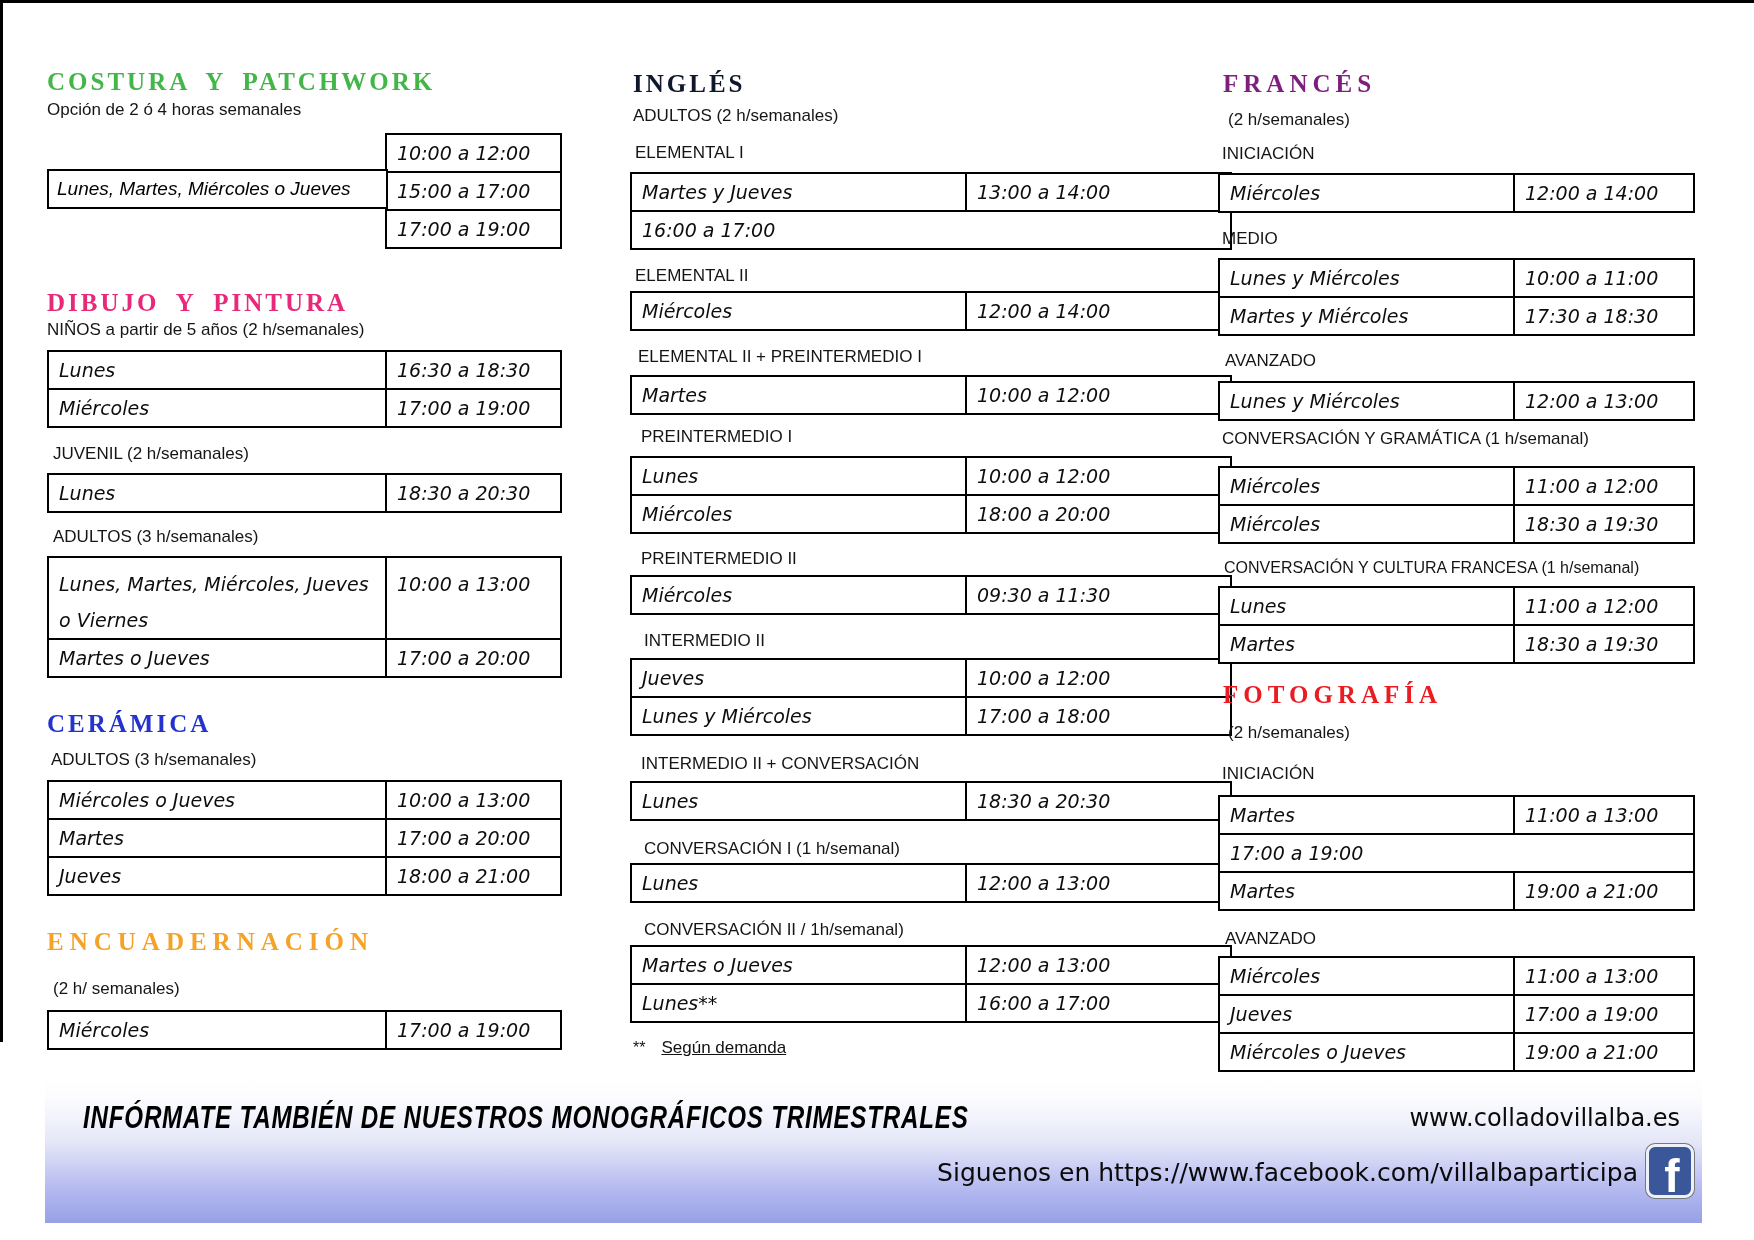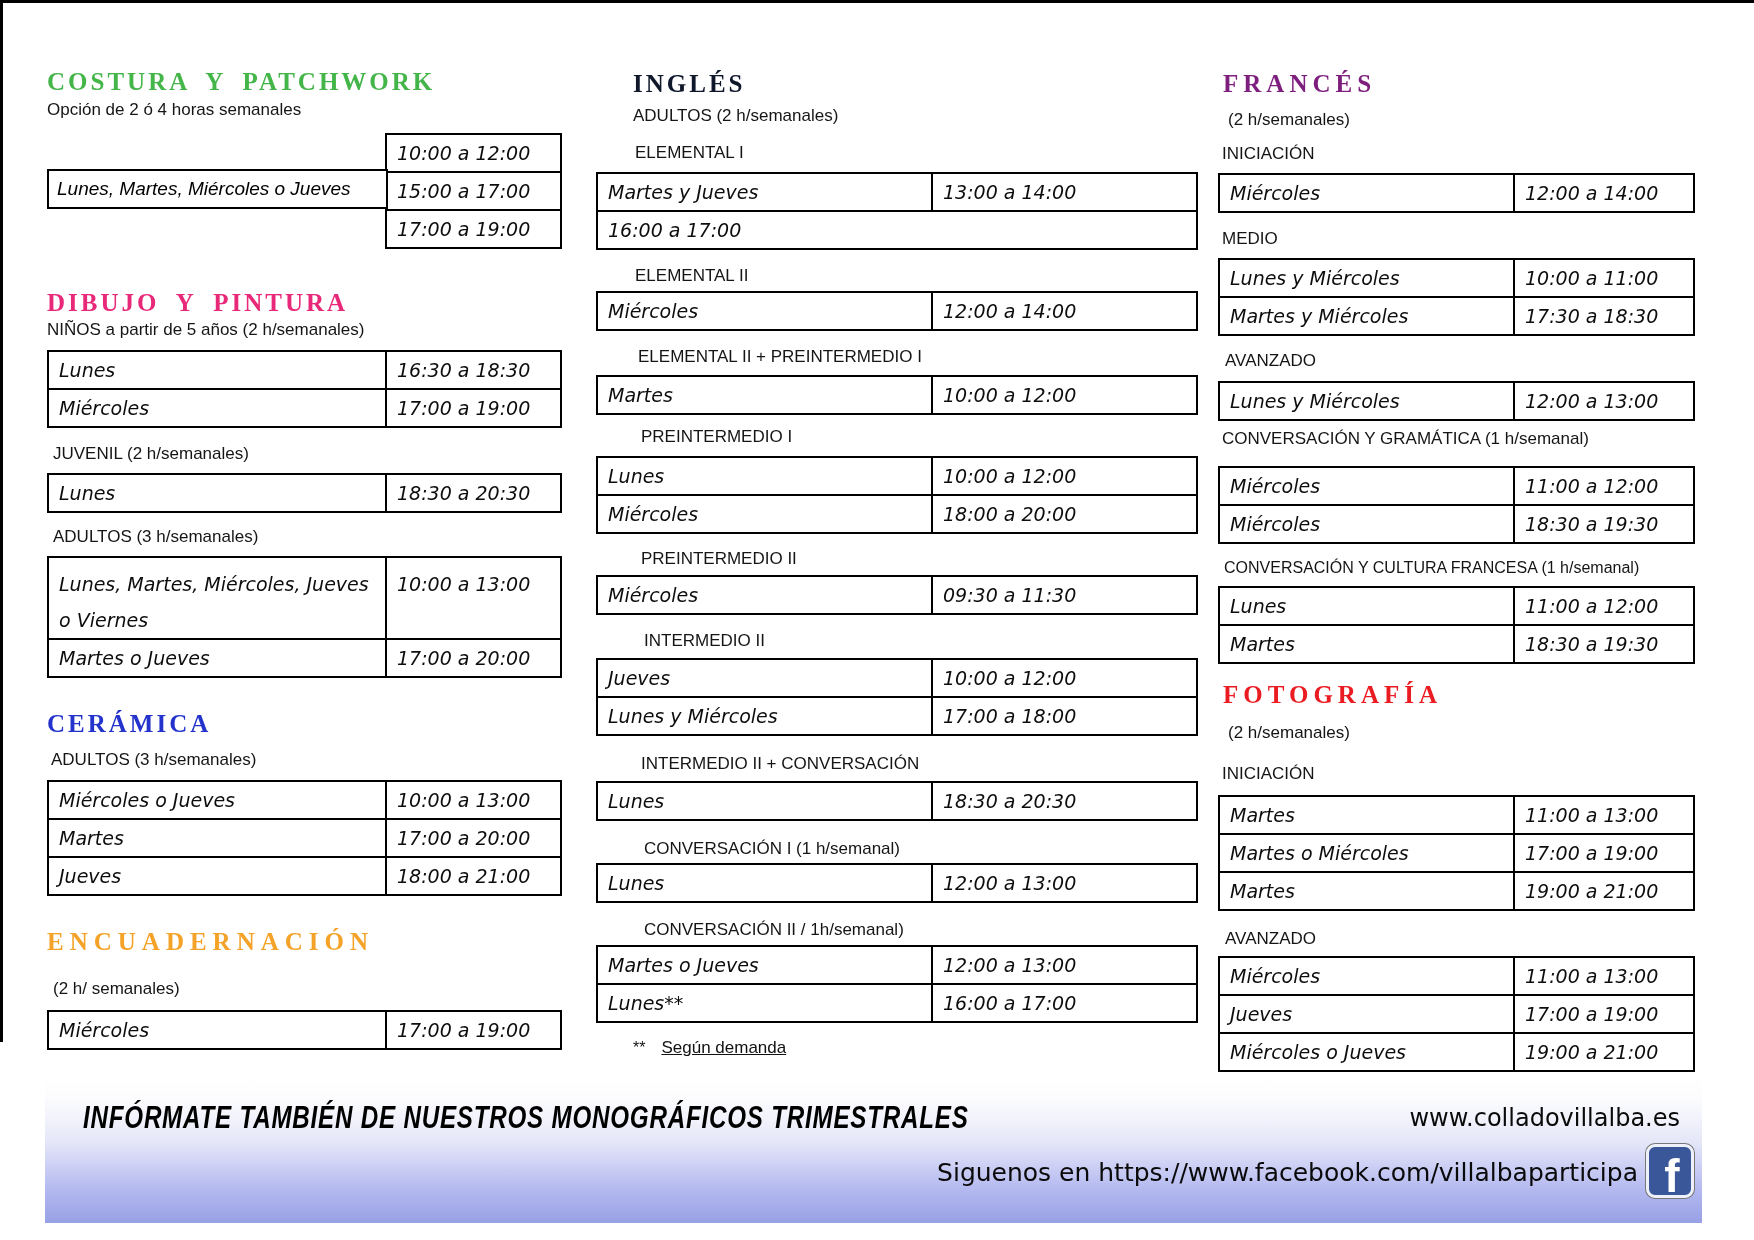--- a/index.html
+++ b/index.html
@@ -24,21 +24,21 @@
   .row { display:flex; }
   .row + .row { border-top:2px solid #000; }
   .cell {
     display:flex; align-items:center; box-sizing:border-box; padding-left:10px;
     font-style:italic; font-size:19px; color:#0d0d0d;
     font-family:"DejaVu Sans", sans-serif; height:36px; white-space:nowrap; overflow:hidden;
   }
   .day { border-right:2px solid #000; }
   .time { flex:1; }
   .tbl-l { left:47px;   width:515px; } .tbl-l .day { width:338px; }
-  .tbl-m { left:596px;  width:602px; } .tbl-m .day { width:335px; }
+  .tbl-m { left:630px;  width:602px; } .tbl-m .day { width:335px; }
   .tbl-r { left:1218px; width:477px; } .tbl-r .day { width:295px; }
   .row.tall .cell { height:80px; align-items:flex-start; padding-top:8px; white-space:normal; line-height:1.9; }
 
   .costura-times { position:absolute; left:385px; top:133px; width:177px; border:2px solid #000; box-sizing:border-box; background:#fff; }
   .costura-day {
     position:absolute; left:47px; top:169px; width:341px; height:40px; border:2px solid #000;
     box-sizing:border-box; display:flex; align-items:center; padding-left:8px;
     font-style:italic; font-size:19px; background:#fff; white-space:nowrap;
     font-family:Liberation Sans, sans-serif;
   }
@@ -302,21 +302,20 @@
   <div class="title" style="left: 1223px; top: 681px; letter-spacing: 5px; color: rgb(234, 28, 34);">FOTOGRAFÍA</div>
   <div class="lbl" style="left:1228px;top:723px">(2 h/semanales)</div>
 
   <div class="lbl" style="left:1222px;top:764px">INICIACIÓN</div>
   <div class="tbl tbl-r" style="top:795px">
     <div class="row">
       <div class="cell day">Martes</div>
       <div class="cell time">11:00 a 13:00</div>
     </div>
     <div class="row">
-      <div class="cell day">Martes o Miércoles</div>
       <div class="cell time">17:00 a 19:00</div>
     </div>
     <div class="row">
       <div class="cell day">Martes</div>
       <div class="cell time">19:00 a 21:00</div>
     </div>
   </div>
 
   <div class="lbl" style="left:1225px;top:929px">AVANZADO</div>
   <div class="tbl tbl-r" style="top:956px">

